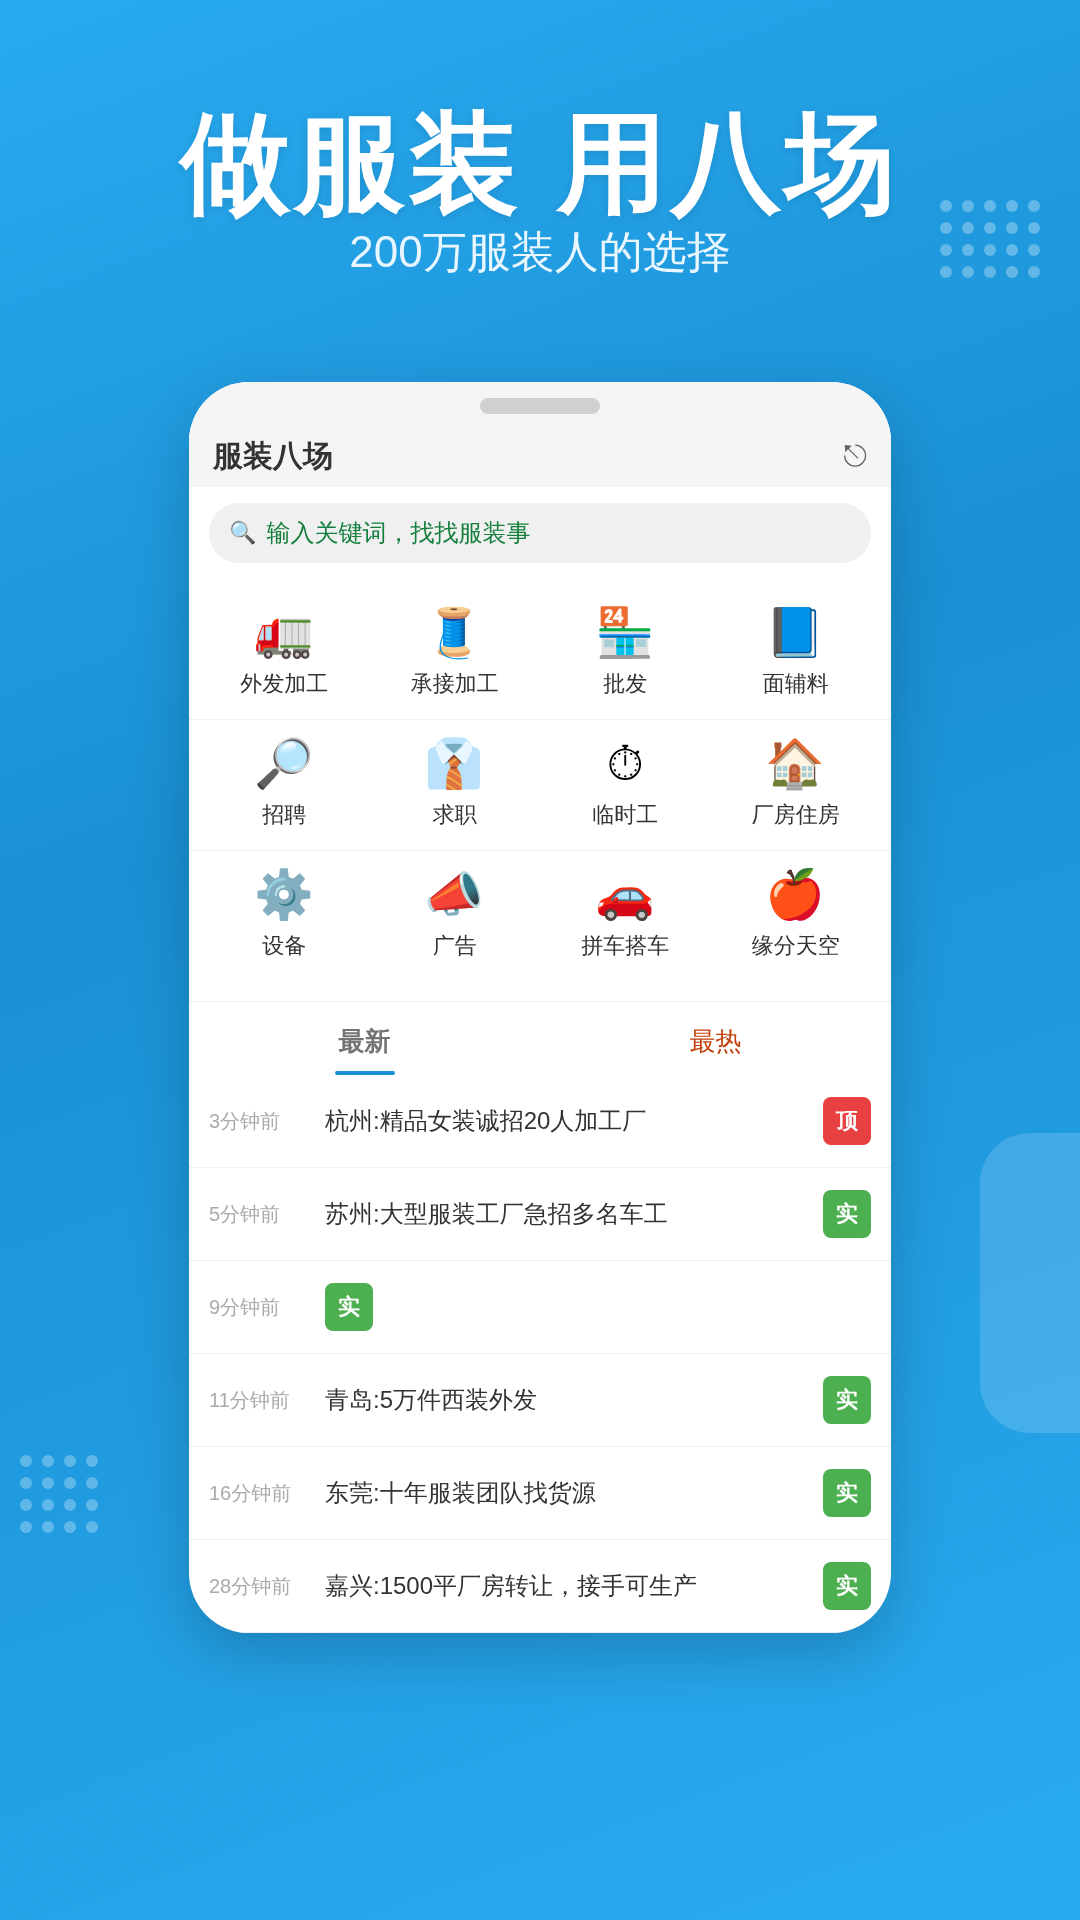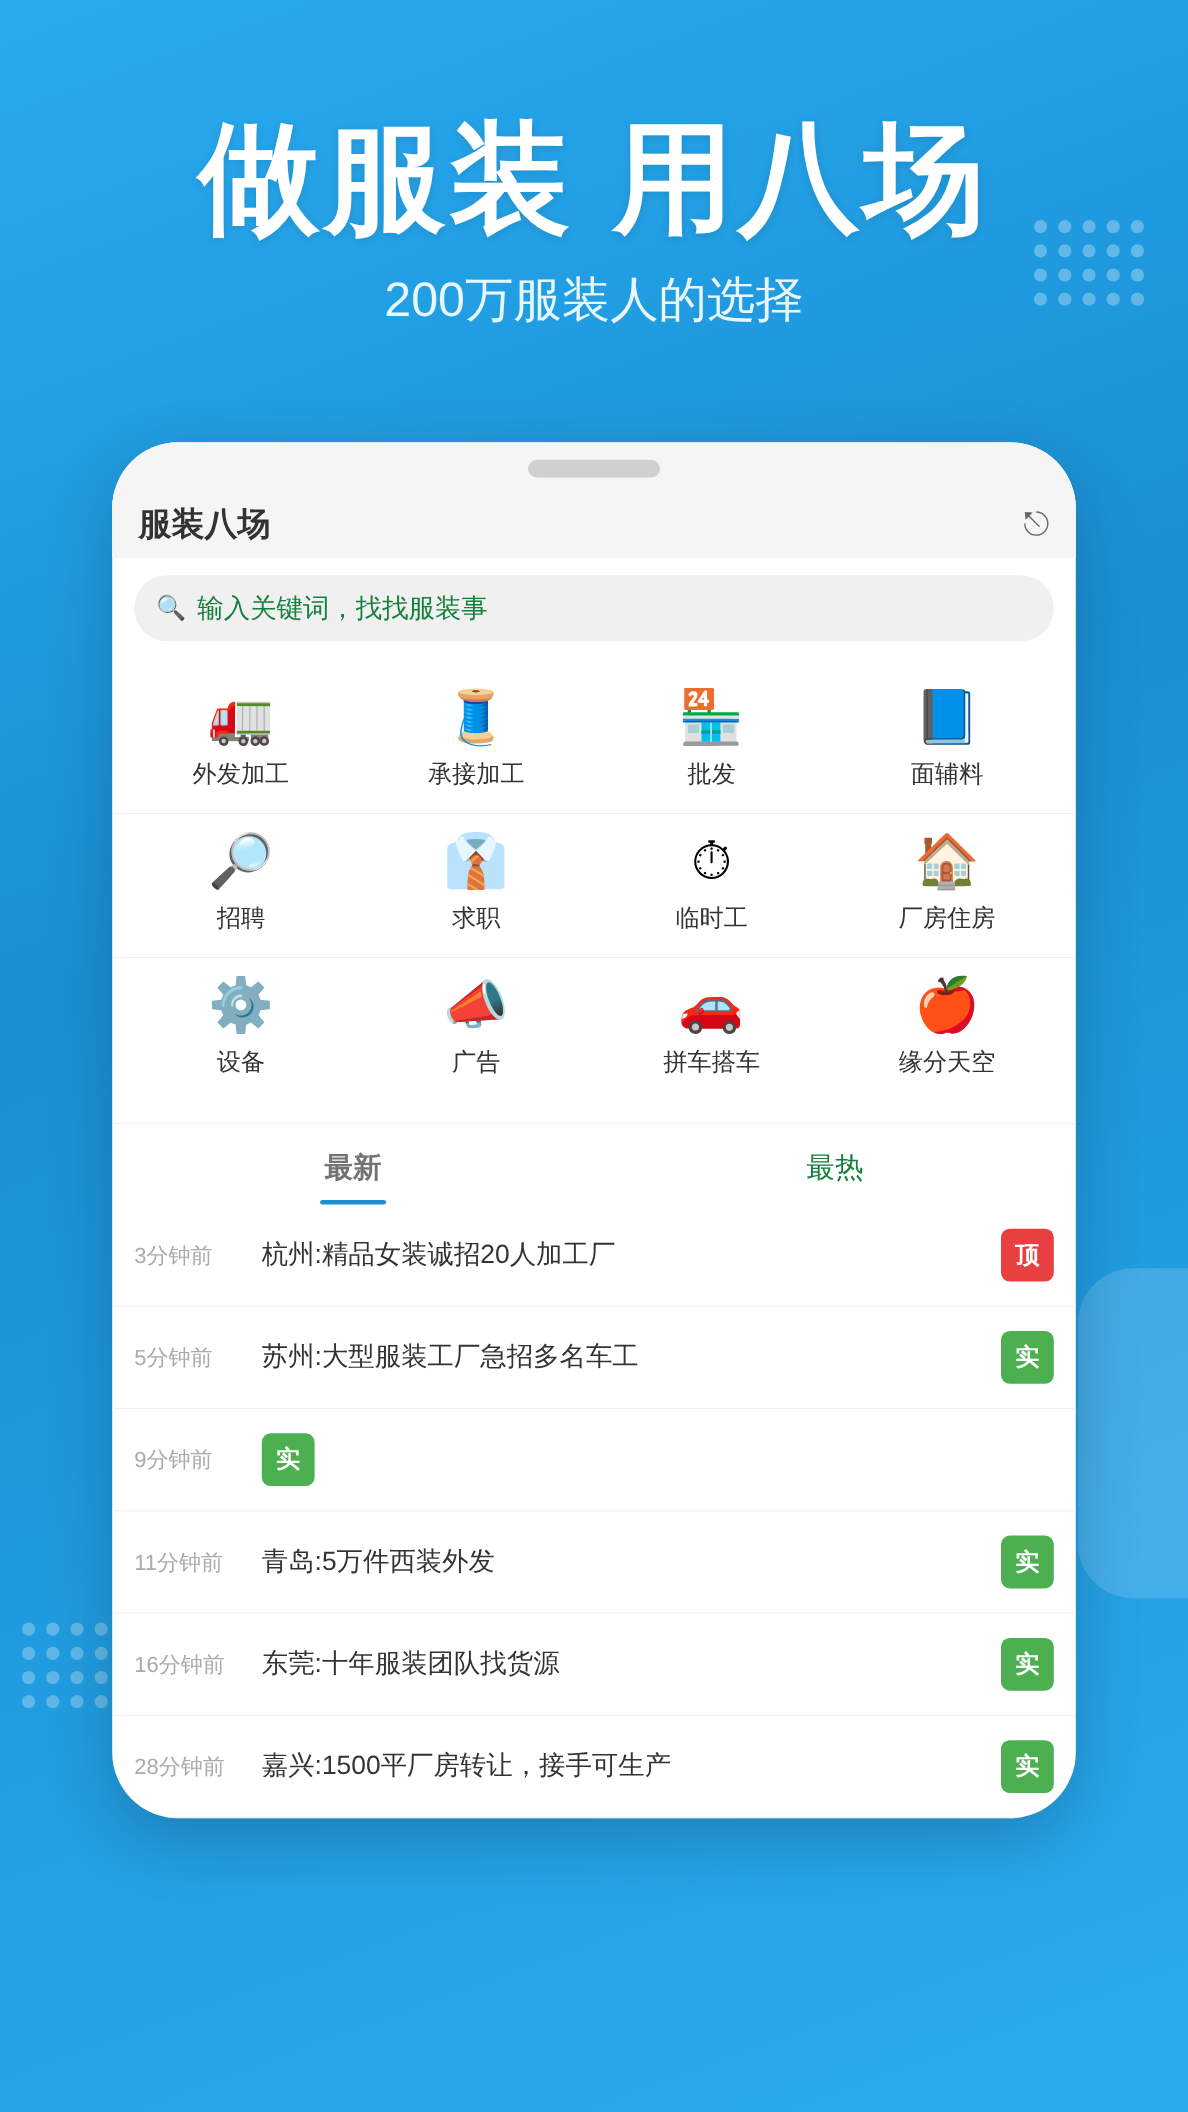--- a/index.html
+++ b/index.html
@@ -22,21 +22,20 @@
       font-size: 110px;
       font-weight: 900;
       color: #fff;
       line-height: 1.1;
       letter-spacing: 4px;
       text-shadow: 0 2px 8px rgba(0,0,0,0.1);
     }
     .hero-subtitle {
       font-size: 44px;
       color: #e8f6ff;
-      margin-top: 20px;
       font-weight: 400;
     }
 
     
     .dots-right {
       position: absolute;
       right: 40px;
       top: 200px;
       display: grid;
       grid-template-columns: repeat(5, 12px);
@@ -54,21 +53,21 @@
     
     .phone-wrapper {
       display: flex;
       justify-content: center;
       margin-top: 40px;
       padding: 0 40px;
       position: relative;
     }
 
     .phone-mockup {
-      width: 876px;
+      width: 702px;
       background: #fff;
       border-radius: 60px;
       overflow: hidden;
       box-shadow: 0 20px 60px rgba(0,0,0,0.2);
       position: relative;
     }
 
     
     .phone-top-bar {
       background: #f5f5f5;
@@ -153,21 +152,21 @@
     .tabs {
       display: flex;
       border-top: 1px solid #eee;
       margin-top: 10px;
     }
     .tab-item {
       flex: 1;
       text-align: center;
       padding: 22px 0 16px;
       font-size: 26px;
-      color: #15803d;
+      color: #c2410c;
       cursor: pointer;
       position: relative;
     }
     .tab-item.active {
       color: #737373;
       font-weight: 600;
     }
     .tab-item.active::after {
       content: '';
       position: absolute;

